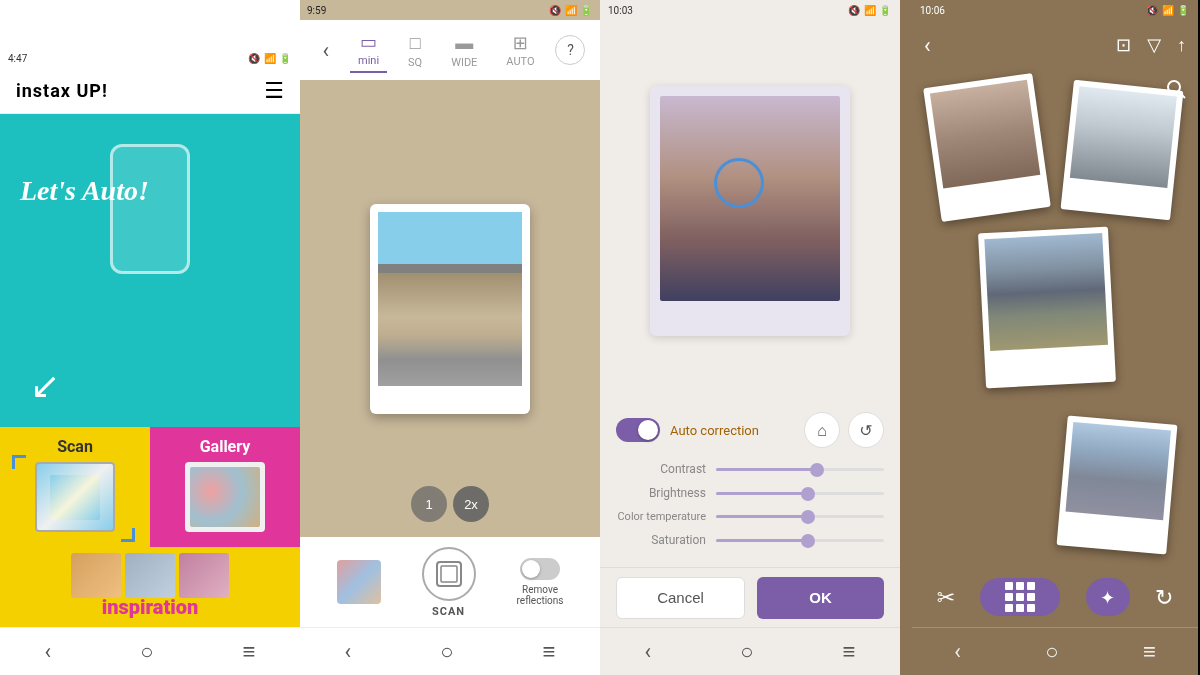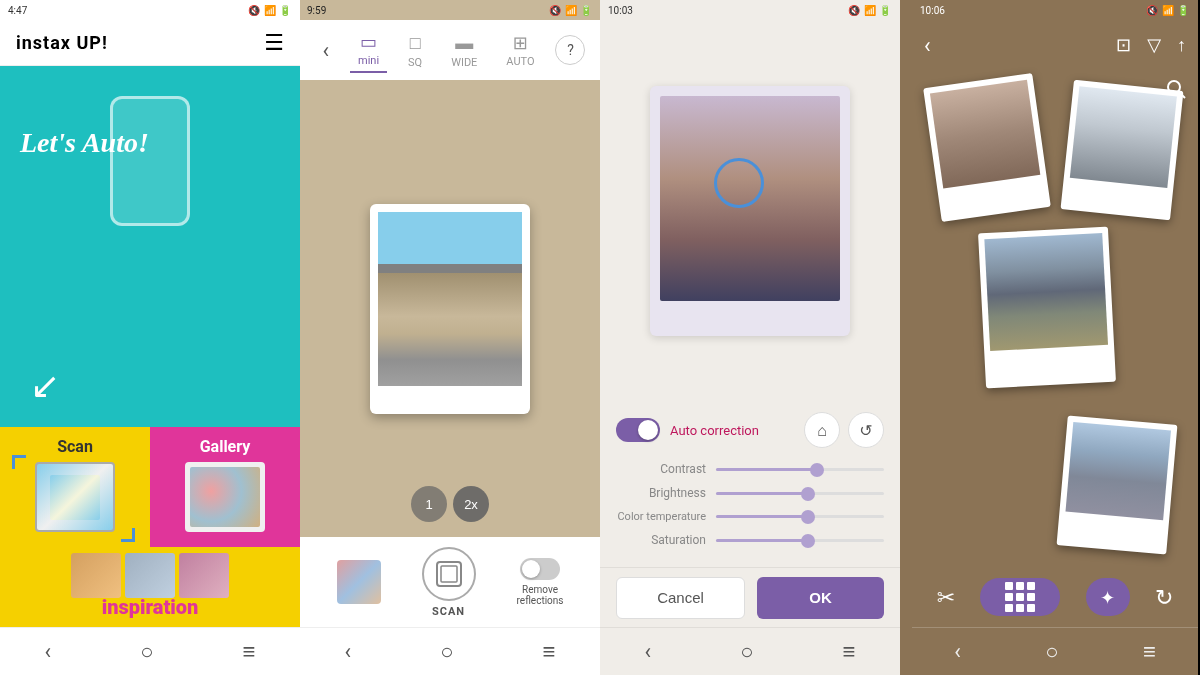--- a/index.html
+++ b/index.html
@@ -23,21 +23,21 @@
     .scan-corner-br { position: absolute; bottom: 5px; right: 15px; width: 14px; height: 14px; border-bottom: 3px solid #4a90d9; border-right: 3px solid #4a90d9; }
     .btn-gallery { background: #e0359a; flex: 1; display: flex; flex-direction: column; align-items: center; justify-content: flex-start; padding: 10px 5px 5px; border: none; cursor: pointer; }
     .btn-gallery-label { font-size: 16px; font-weight: bold; color: #fff; margin-bottom: 6px; }
     .gallery-img { width: 80px; height: 70px; background: #f0f0f0; border-radius: 4px; display: flex; align-items: center; justify-content: center; overflow: hidden; }
     .panel1-inspiration { height: 80px; background: #f5d000; display: flex; align-items: center; justify-content: center; position: relative; }
     .inspiration-text { color: #e0359a; font-size: 20px; font-weight: 900; position: absolute; bottom: 8px; left: 50%; transform: translateX(-50%); white-space: nowrap; }
     .inspi-photos { display: flex; gap: 4px; margin-bottom: 24px; }
     .inspi-photo { width: 50px; height: 45px; border-radius: 3px; }
     .panel1-nav { height: 48px; background: #fff; display: flex; justify-content: space-around; align-items: center; border-top: 1px solid #eee; }
     .nav-item { color: #555; font-size: 22px; cursor: pointer; }
-    .status-bar1 { height: 20px; background: #fff; display: flex; align-items: center; justify-content: space-between; padding: 0 8px; font-size: 10px; color: #333; }
+    .status-bar1 { height: 20px; background: #fff; display: flex; align-items: center; justify-content: space-between; padding: 0 8px; font-size: 10px; color: #333; margin-top: 48px; }
 
     
     .panel2 { width: 300px; height: 675px; background: #c8b89a; display: flex; flex-direction: column; }
     .panel2-status { height: 20px; background: #c8b89a; display: flex; align-items: center; padding: 0 7px; font-size: 10px; color: #222; justify-content: space-between; }
     .panel2-header { height: 60px; background: #fff; display: flex; align-items: center; justify-content: space-around; padding: 0 8px; }
     .format-item { display: flex; flex-direction: column; align-items: center; font-size: 11px; color: #999; cursor: pointer; padding: 4px 8px; }
     .format-item.active { color: #7b5ea7; border-bottom: 2px solid #7b5ea7; }
     .format-icon { font-size: 18px; margin-bottom: 2px; }
     .panel2-back { font-size: 22px; color: #555; cursor: pointer; padding: 8px; }
     .panel2-help { font-size: 18px; color: #555; cursor: pointer; padding: 8px; width: 30px; height: 30px; border: 1px solid #ccc; border-radius: 50%; display: flex; align-items: center; justify-content: center; font-size: 14px; }
@@ -61,21 +61,21 @@
     .panel3 { width: 300px; height: 675px; background: #f0ede8; display: flex; flex-direction: column; }
     .panel3-status { height: 20px; background: #f0ede8; display: flex; align-items: center; padding: 0 8px; font-size: 10px; color: #333; justify-content: space-between; }
     .panel3-photo-area { flex: 1; display: flex; align-items: center; justify-content: center; background: #f0ede8; position: relative; }
     .instax-card2 { width: 200px; height: 250px; background: #e8e4f0; border-radius: 6px; box-shadow: 0 2px 8px rgba(0,0,0,0.15); padding: 10px 10px 35px; }
     .instax-inner2 { width: 100%; height: 100%; background: linear-gradient(180deg, #c8b8d0 0%, #b09080 40%, #806060 70%, #404060 100%); border-radius: 2px; position: relative; }
     .face-circle { width: 50px; height: 50px; border: 3px solid #4a90d9; border-radius: 50%; position: absolute; top: 30%; left: 30%; }
     .panel3-controls { background: #f0ede8; padding: 10px 16px; }
     .auto-correction-row { display: flex; align-items: center; gap: 10px; margin-bottom: 14px; }
     .toggle-on { width: 44px; height: 24px; background: #7b5ea7; border-radius: 12px; position: relative; cursor: pointer; }
     .toggle-on-knob { width: 20px; height: 20px; background: #fff; border-radius: 50%; position: absolute; top: 2px; right: 2px; box-shadow: 0 1px 3px rgba(0,0,0,0.3); }
-    .auto-correction-label { font-size: 13px; color: #be185d; flex: 1; }
+    .auto-correction-label { font-size: 13px; color: #a16207; flex: 1; }
     .action-btns { display: flex; gap: 8px; }
     .action-btn { width: 36px; height: 36px; border-radius: 50%; border: 1px solid #ddd; background: #fff; display: flex; align-items: center; justify-content: center; cursor: pointer; font-size: 16px; color: #555; }
     .slider-row { display: flex; align-items: center; margin-bottom: 10px; }
     .slider-label { font-size: 12px; color: #888; width: 100px; text-align: right; padding-right: 10px; }
     .slider-track { flex: 1; height: 3px; background: #ddd; border-radius: 2px; position: relative; }
     .slider-fill { height: 3px; background: #b0a0d0; border-radius: 2px; }
     .slider-thumb { width: 14px; height: 14px; background: #b0a0d0; border-radius: 50%; position: absolute; top: -5px; cursor: pointer; }
     .panel3-footer { height: 60px; background: #f0ede8; display: flex; align-items: center; justify-content: space-around; padding: 0 16px; border-top: 1px solid #e0ddd8; }
     .footer-btn-cancel { flex: 1; height: 42px; border: 1px solid #ddd; border-radius: 6px; background: #fff; font-size: 15px; color: #555; cursor: pointer; margin-right: 8px; }
     .footer-btn-ok { flex: 1; height: 42px; border: none; border-radius: 6px; background: #7b5ea7; font-size: 15px; color: #fff; cursor: pointer; margin-left: 4px; font-weight: bold; }

